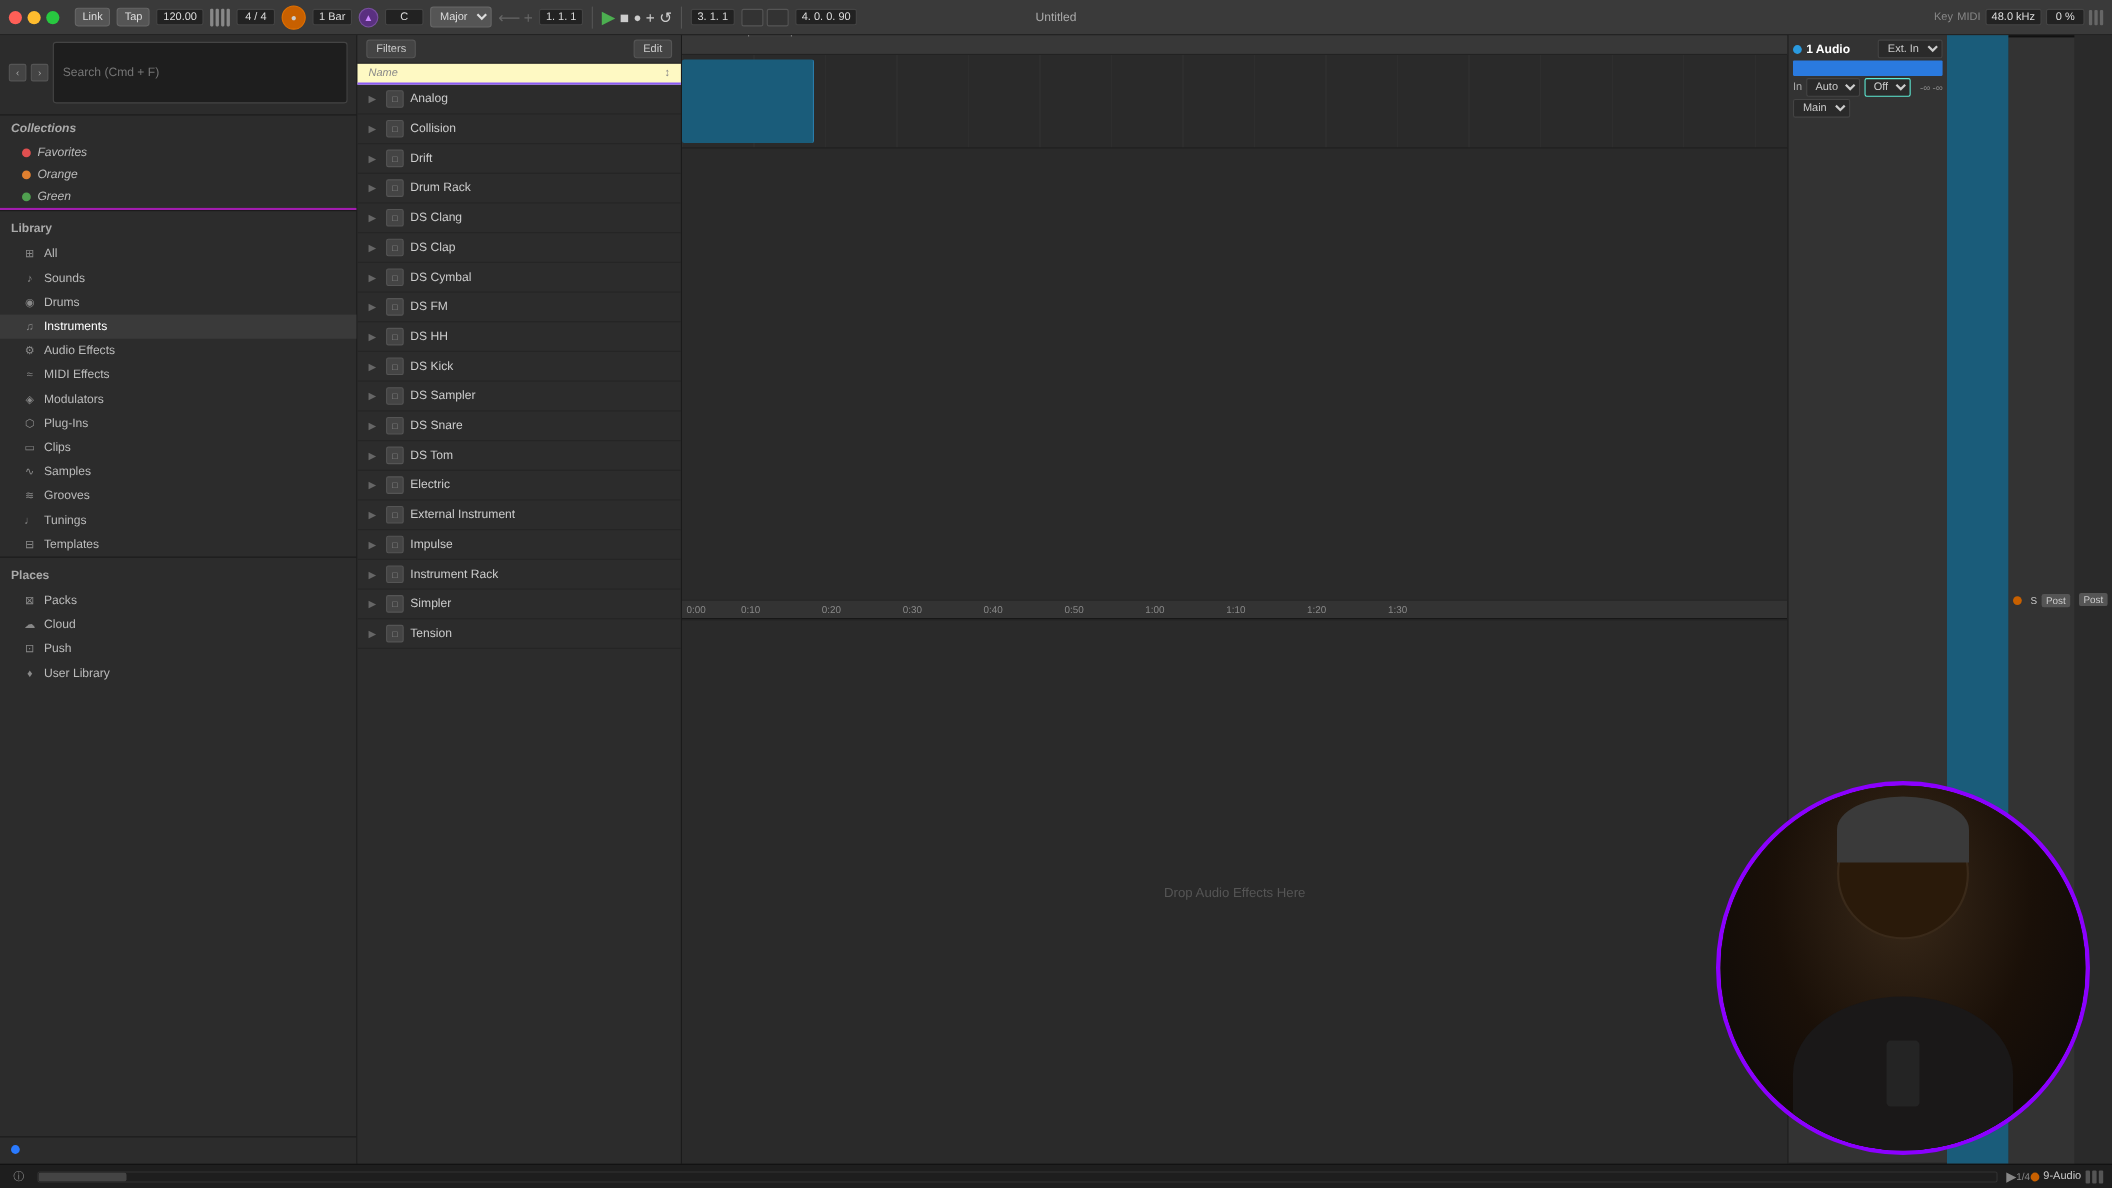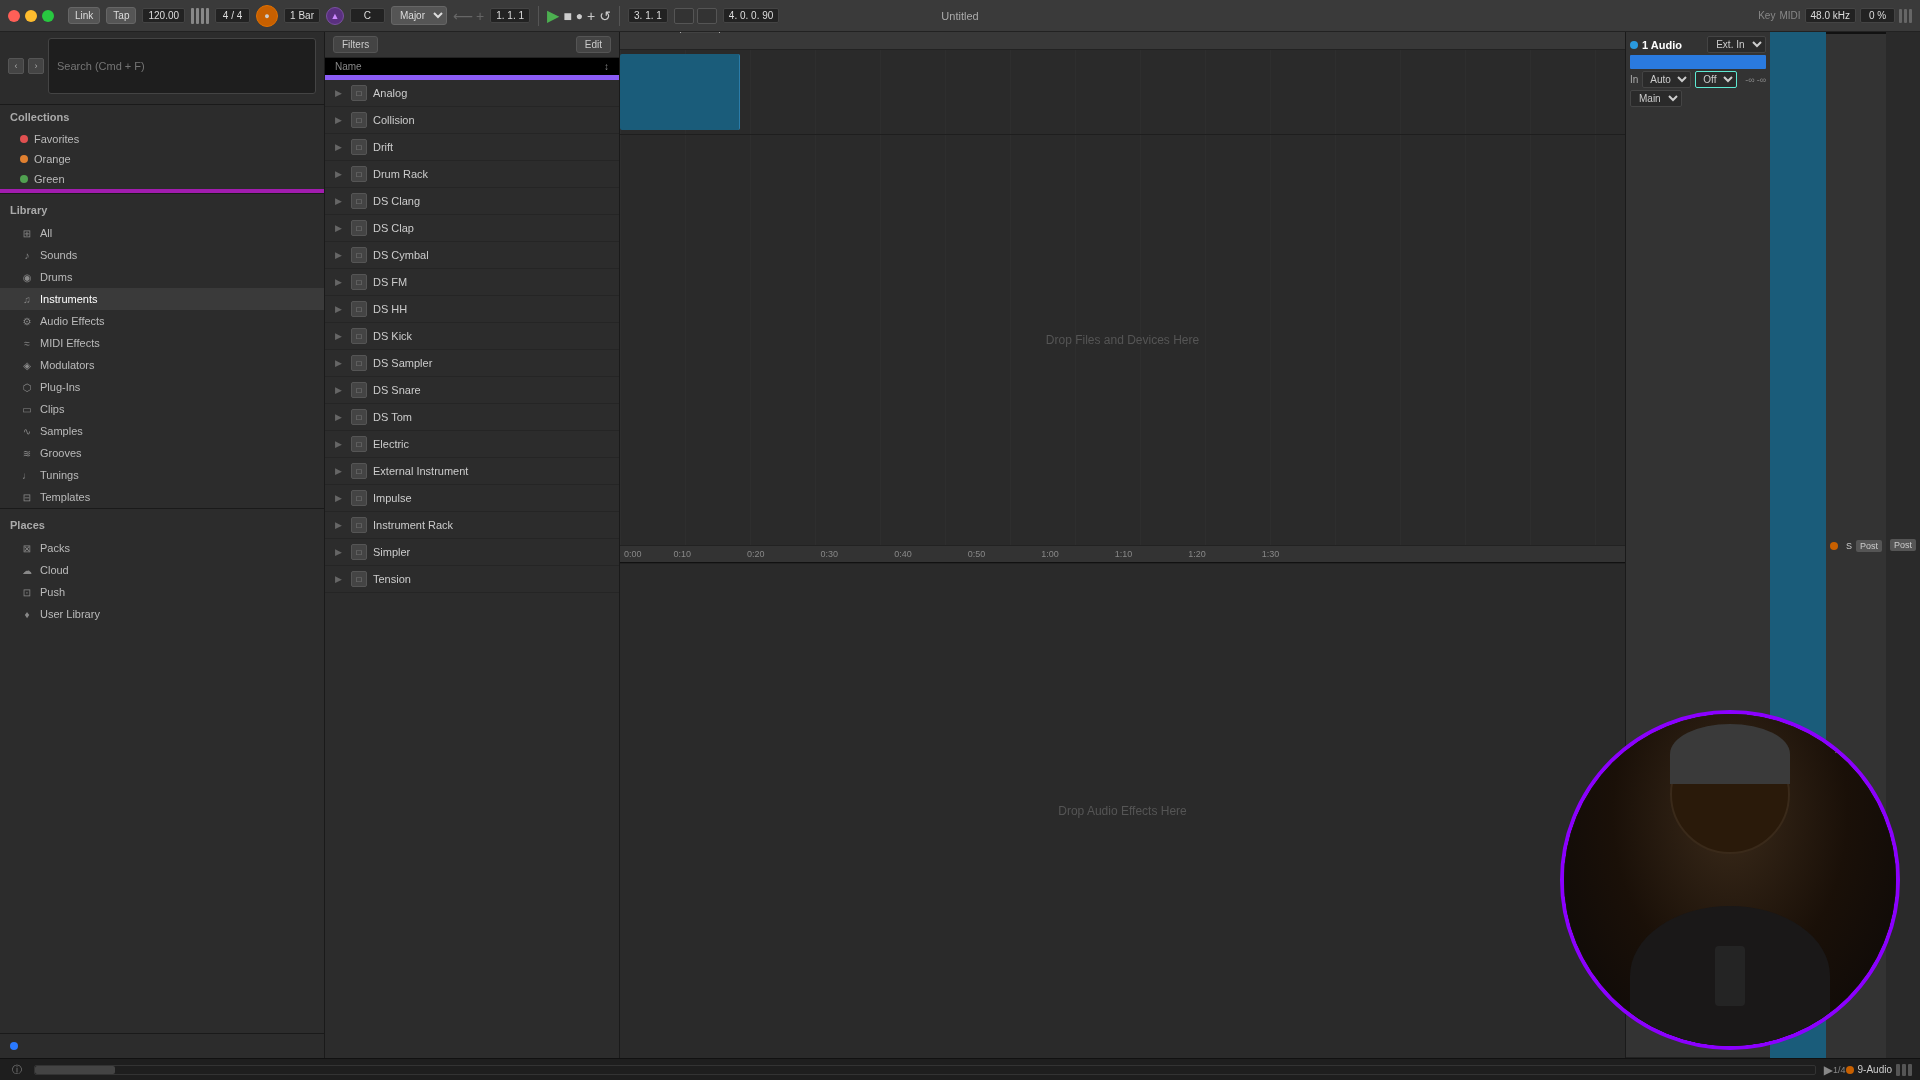--- a/index.html
+++ b/index.html
@@ -40,21 +40,21 @@
     .icon-sm { width: 14px; height: 14px; display: inline-flex; align-items: center; justify-content: center; font-size: 10px; color: #888; flex-shrink: 0; }
     
     .library-section { border-top: 1px solid #1a1a1a; padding-top: 4px; }
     .places-section { border-top: 1px solid #1a1a1a; padding-top: 4px; }
 
     
     #instruments-list { flex: 1; overflow-y: auto; }
     .filter-bar { display: flex; align-items: center; justify-content: space-between; padding: 4px 8px; background: #333; border-bottom: 1px solid #222; }
     .filter-btn { background: #444; border: 1px solid #555; border-radius: 3px; color: #ccc; padding: 2px 8px; font-size: 10px; cursor: pointer; }
     .edit-btn { background: #444; border: 1px solid #555; border-radius: 3px; color: #ccc; padding: 2px 8px; font-size: 10px; cursor: pointer; }
-    .col-header { padding: 3px 10px; display: flex; align-items: center; justify-content: space-between; border-bottom: 5px solid #8b5cf6; background: #000000; }
+    .col-header { padding: 3px 10px; display: flex; align-items: center; justify-content: space-between; border-bottom: 2px solid #8b5cf6; background: #fef9c3; font-style: italic; }
     .col-header span { font-size: 10px; color: #888; }
     .inst-item { padding: 5px 10px; display: flex; align-items: center; gap: 6px; cursor: pointer; border-bottom: 1px solid #252525; }
     .expand-arrow { width: 10px; color: #666; font-size: 9px; }
     .inst-icon { width: 16px; height: 16px; background: #444; border: 1px solid #555; border-radius: 2px; display: flex; align-items: center; justify-content: center; font-size: 8px; color: #999; flex-shrink: 0; }
     .inst-name { font-size: 11px; color: #ccc; }
 
     
     #center { flex: 1; display: flex; flex-direction: column; background: #2a2a2a; overflow: hidden; }
 
     
@@ -143,21 +143,21 @@
   <div id="sidebar">
 
     <div id="search-bar">
       <div style="display:flex;align-items:center;gap:4px;margin-bottom:4px;">
         <div class="nav-arrow">‹</div>
         <div class="nav-arrow">›</div>
         <input id="search-input" type="text" class="" style="flex: 1 1 0%; background: rgb(30, 30, 30); border: 1px solid rgb(68, 68, 68); border-radius: 3px; color: rgb(204, 204, 204); padding: 21px 8px; font-size: 11px;" placeholder="Search (Cmd + F)">
       </div>
     </div>
 
-    <div style="border-bottom:4px solid #a21caf;">
+    <div style="border-bottom:2px solid #a21caf;font-style:italic;">
       <div class="section-header">
         <span>Collections</span>
       </div>
       <div class="sidebar-item">
         <div class="color-dot dot-red"></div>
         <span>Favorites</span>
       </div>
       <div class="sidebar-item">
         <div class="color-dot dot-orange"></div>
         <span>Orange</span>
@@ -384,23 +384,20 @@
         </div>
       </div>
     </div>
 
     <div style="flex:1;display:flex;flex-direction:column;overflow:hidden;">
 
       <div style="height:85px;border-bottom:1px solid #1e1e1e;position:relative;background:repeating-linear-gradient(90deg,rgba(255,255,255,0.02) 0px,rgba(255,255,255,0.02) 1px,transparent 1px,transparent 65px);">
         <div style="position:absolute;top:4px;left:0;width:120px;height:76px;background:#1a5c7a;border-radius:2px;border-right:1px solid #2a7caa;"></div>
       </div>
 
-      <div style="flex:1;background:repeating-linear-gradient(90deg,rgba(255,255,255,0.02) 0px,rgba(255,255,255,0.02) 1px,transparent 1px,transparent 65px);display:flex;align-items:center;justify-content:center;flex-direction:column;gap:4px;">
-        <span style="color:#555;font-size:12px;">Drop Files and Devices Here</span>
-      </div>
     </div>
 
     <div id="timeline" style="height:18px;background:#333;border-top:1px solid #222;border-bottom:1px solid #111;display:flex;align-items:center;overflow:hidden;">
       <span style="font-size:9px;color:#888;padding:0 4px;">0:00</span>
       <span style="font-size:9px;color:#888;padding:0 28px;">0:10</span>
       <span style="font-size:9px;color:#888;padding:0 28px;">0:20</span>
       <span style="font-size:9px;color:#888;padding:0 28px;">0:30</span>
       <span style="font-size:9px;color:#888;padding:0 28px;">0:40</span>
       <span style="font-size:9px;color:#888;padding:0 28px;">0:50</span>
       <span style="font-size:9px;color:#888;padding:0 28px;">1:00</span>

